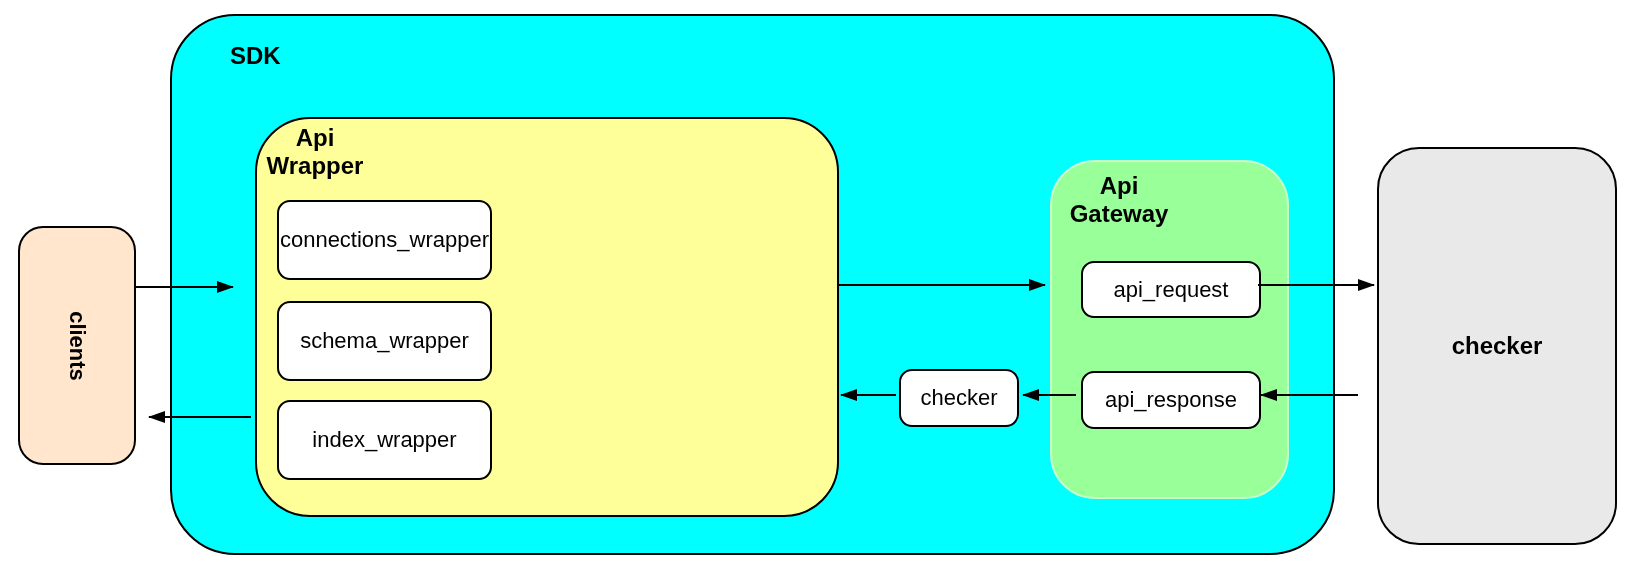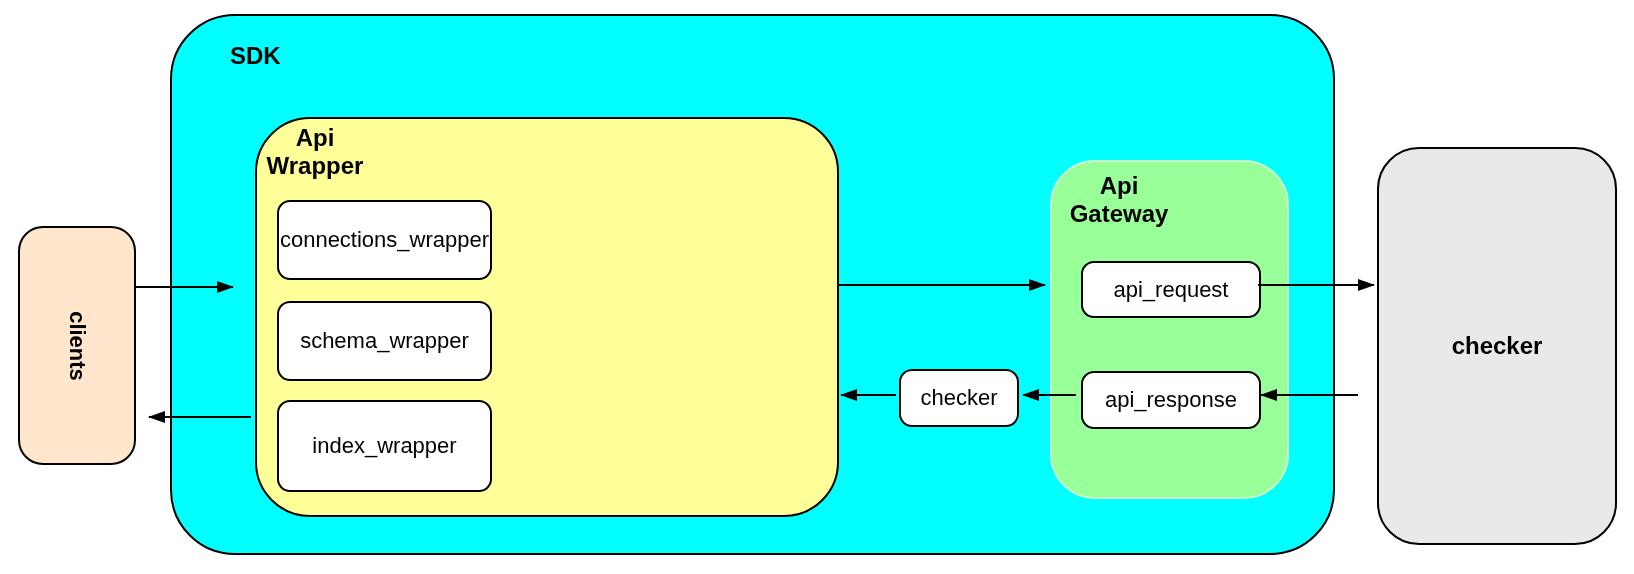--- a/index.html
+++ b/index.html
@@ -57,21 +57,21 @@
   <div class="node sdk">
     <div class="corner-label sdk-label">SDK</div>
 
     <div class="node api-wrapper" style="position:absolute;">
       <div class="corner-label api-wrapper-label">
         <div>Api</div>
         <div>Wrapper</div>
       </div>
       <div class="wbox" style="left:20px;top:81px;width:215px;height:80px;">connections_wrapper</div>
       <div class="wbox" style="left:20px;top:182px;width:215px;height:80px;">schema_wrapper</div>
-      <div class="wbox" style="left:20px;top:281px;width:215px;height:92px;">index_wrapper</div>
+      <div class="wbox" style="left:20px;top:281px;width:215px;height:80px;">index_wrapper</div>
     </div>
 
     <div class="wbox" style="left:727px;top:353px;width:120px;height:58px;">checker</div>
 
     <div class="node api-gateway" style="position:absolute;">
       <div class="corner-label api-gateway-label">
         <div>Api</div>
         <div>Gateway</div>
       </div>
       <div class="wbox" style="left:29px;top:99px;width:180px;height:57px;">api_request</div>

